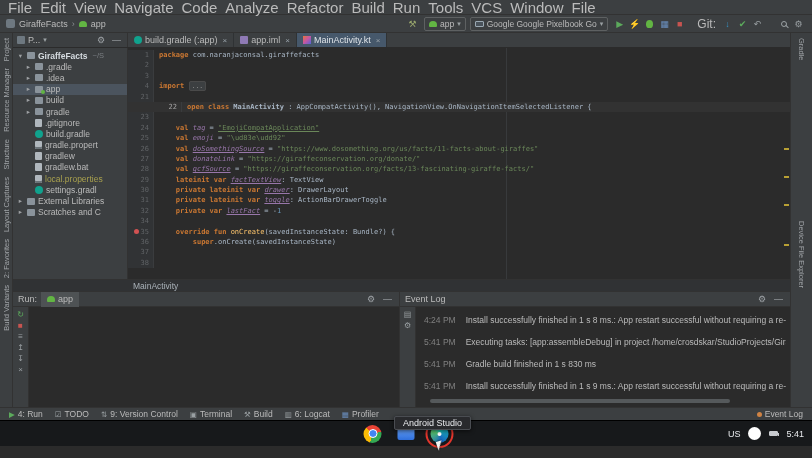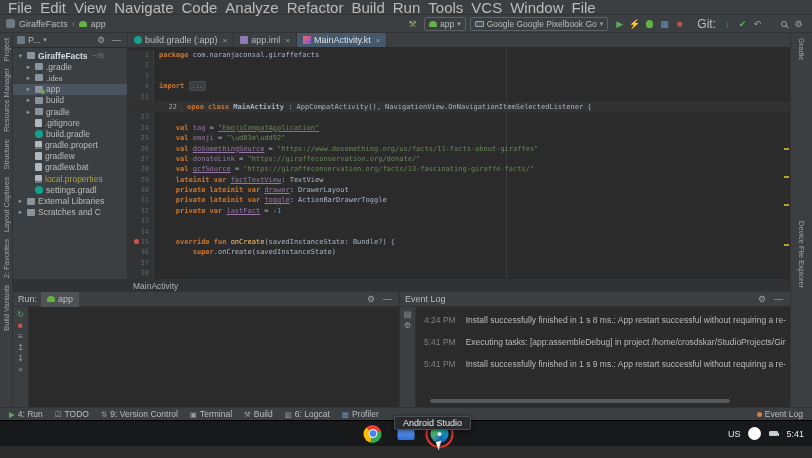--- a/index.html
+++ b/index.html
@@ -67,21 +67,21 @@
   .editor{flex:1;position:relative;background:#2b2b2b;min-width:0;overflow:hidden;
     font-family:"DejaVu Sans Mono",monospace;font-size:7px;line-height:10.4px;}
   .guide{position:absolute;left:378px;top:0;bottom:0;width:1px;background:#383a3c;}
   .codewrap{position:relative;padding-top:2px;}
   .crow{display:flex;height:10.4px;}
   .crow.hl{background:#323232;padding-left:28px;}
   .lnum{flex:0 0 26px;background:#313335;color:#606366;text-align:right;padding-right:4px;border-right:1px solid #3a3c3e;position:relative;}
   .crow.hl .lnum{background:#323232;color:#a4a3a3;}
   .bp{display:inline-block;width:5px;height:5px;background:#d25252;border-radius:50%;margin-right:2px;}
   .ltext{padding-left:5px;white-space:pre;color:#a9b7c6;}
-  .k{color:#cc7832;font-weight:bold;} .s{color:#6a8759;} .v{color:#9876aa;} .nm{color:#6897bb;}
+  .k{color:#cc7832;font-weight:bold;} .s{color:#6a8759;} .v{color:#9876aa;font-style:italic;} .nm{color:#6897bb;}
   .fn{color:#ffc66d;} .cl{color:#a9b7c6;font-weight:bold;} .p{color:#a9b7c6;}
   .u{text-decoration:underline;}
   .f{background:#3c3f41;color:#8c8c8c;border:1px solid #4a4a4a;border-radius:2px;padding:0 2px;font-size:6.5px;}
   .stripe{position:absolute;right:0;top:0;bottom:0;width:8px;}
   .mark{position:absolute;right:1px;width:5px;height:2px;background:#b8a034;}
   
   .bc-bar{height:12px;background:#303234;border-top:1px solid #323232;display:flex;align-items:center;padding-left:120px;font-size:8.5px;color:#a9b1b8;}
   
   .bottom{height:116px;display:flex;border-top:1px solid #323232;min-height:0;}
   .run-panel{width:387px;flex:0 0 387px;display:flex;flex-direction:column;border-right:1px solid #323232;background:#3c3f41;min-width:0;}
@@ -230,21 +230,21 @@
               <span class="chev">▾</span>
               <span class="ticon ti-project"></span>
               <span class="tlabel bold">GiraffeFacts</span>
               <span class="tpath">~/S</span>
             </div>
             <div class="trow" style="padding-left: 12px;">
               <span class="chev">▸</span>
               <span class="ticon ti-folder"></span>
               <span class="tlabel">.gradle</span>
             </div>
-            <div class="trow" style="padding-left: 12px; font-family: Liberation Serif, serif;">
+            <div class="trow" style="padding-left: 12px;">
               <span class="chev">▸</span>
               <span class="ticon ti-folder"></span>
               <span class="tlabel">.idea</span>
             </div>
             <div class="trow selected" style="padding-left: 12px;">
               <span class="chev">▸</span>
               <span class="ticon ti-module"></span>
               <span class="tlabel">app</span>
             </div>
             <div class="trow" style="padding-left: 12px;">
@@ -362,24 +362,20 @@
                 <span class="lnum">30</span>
                 <span class="ltext"><span class="p">    </span><span class="k">private lateinit var</span><span class="p"> </span><span class="v u">drawer</span><span class="p">: DrawerLayout</span></span>
               </div>
               <div class="crow">
                 <span class="lnum">31</span>
                 <span class="ltext"><span class="p">    </span><span class="k">private lateinit var</span><span class="p"> </span><span class="v u">toggle</span><span class="p">: ActionBarDrawerToggle</span></span>
               </div>
               <div class="crow">
                 <span class="lnum">32</span>
                 <span class="ltext"><span class="p">    </span><span class="k">private var</span><span class="p"> </span><span class="v u">lastFact</span><span class="p"> = -</span><span class="nm">1</span></span>
-              </div>
-              <div class="crow">
-                <span class="lnum">33</span>
-                <span class="ltext"></span>
               </div>
               <div class="crow">
                 <span class="lnum">34</span>
                 <span class="ltext"></span>
               </div>
               <div class="crow">
                 <span class="lnum"><span class="bp"></span>35</span>
                 <span class="ltext"><span class="p">    </span><span class="k">override fun</span><span class="p"> </span><span class="fn">onCreate</span><span class="p">(savedInstanceState: Bundle?) {</span></span>
               </div>
               <div class="crow">
@@ -441,20 +437,21 @@
             <span class="hicon">—</span>
           </div>
           <div class="panel-body">
             <div class="toolcol" id="eltools">
                 <span class="tbi" style="color: rgb(154, 160, 163);">▤</span>
                 <span class="tbi" style="color: rgb(154, 160, 163);">⚙</span>
               </div>
             <div class="el-entries" id="elentries">
                 <div class="el-entry"><span class="el-time">4:24 PM</span><span class="el-text">Install successfully finished in 1 s 8 ms.: App restart successful without requiring a re-install.</span></div>
                 <div class="el-entry"><span class="el-time">5:41 PM</span><span class="el-text">Executing tasks: [app:assembleDebug] in project /home/crosdskar/StudioProjects/GiraffeFacts</span></div>
+                <div class="el-entry"><span class="el-time">5:41 PM</span><span class="el-text">Gradle build finished in 1 s 830 ms</span></div>
                 <div class="el-entry"><span class="el-time">5:41 PM</span><span class="el-text">Install successfully finished in 1 s 9 ms.: App restart successful without requiring a re-install.</span></div>
               </div>
             <div class="el-scroll"></div>
           </div>
         </div>
       </div>
     </div>
 
     <div class="right-strip" id="rightstrip">
         <div class="vtab">Gradle</div>

